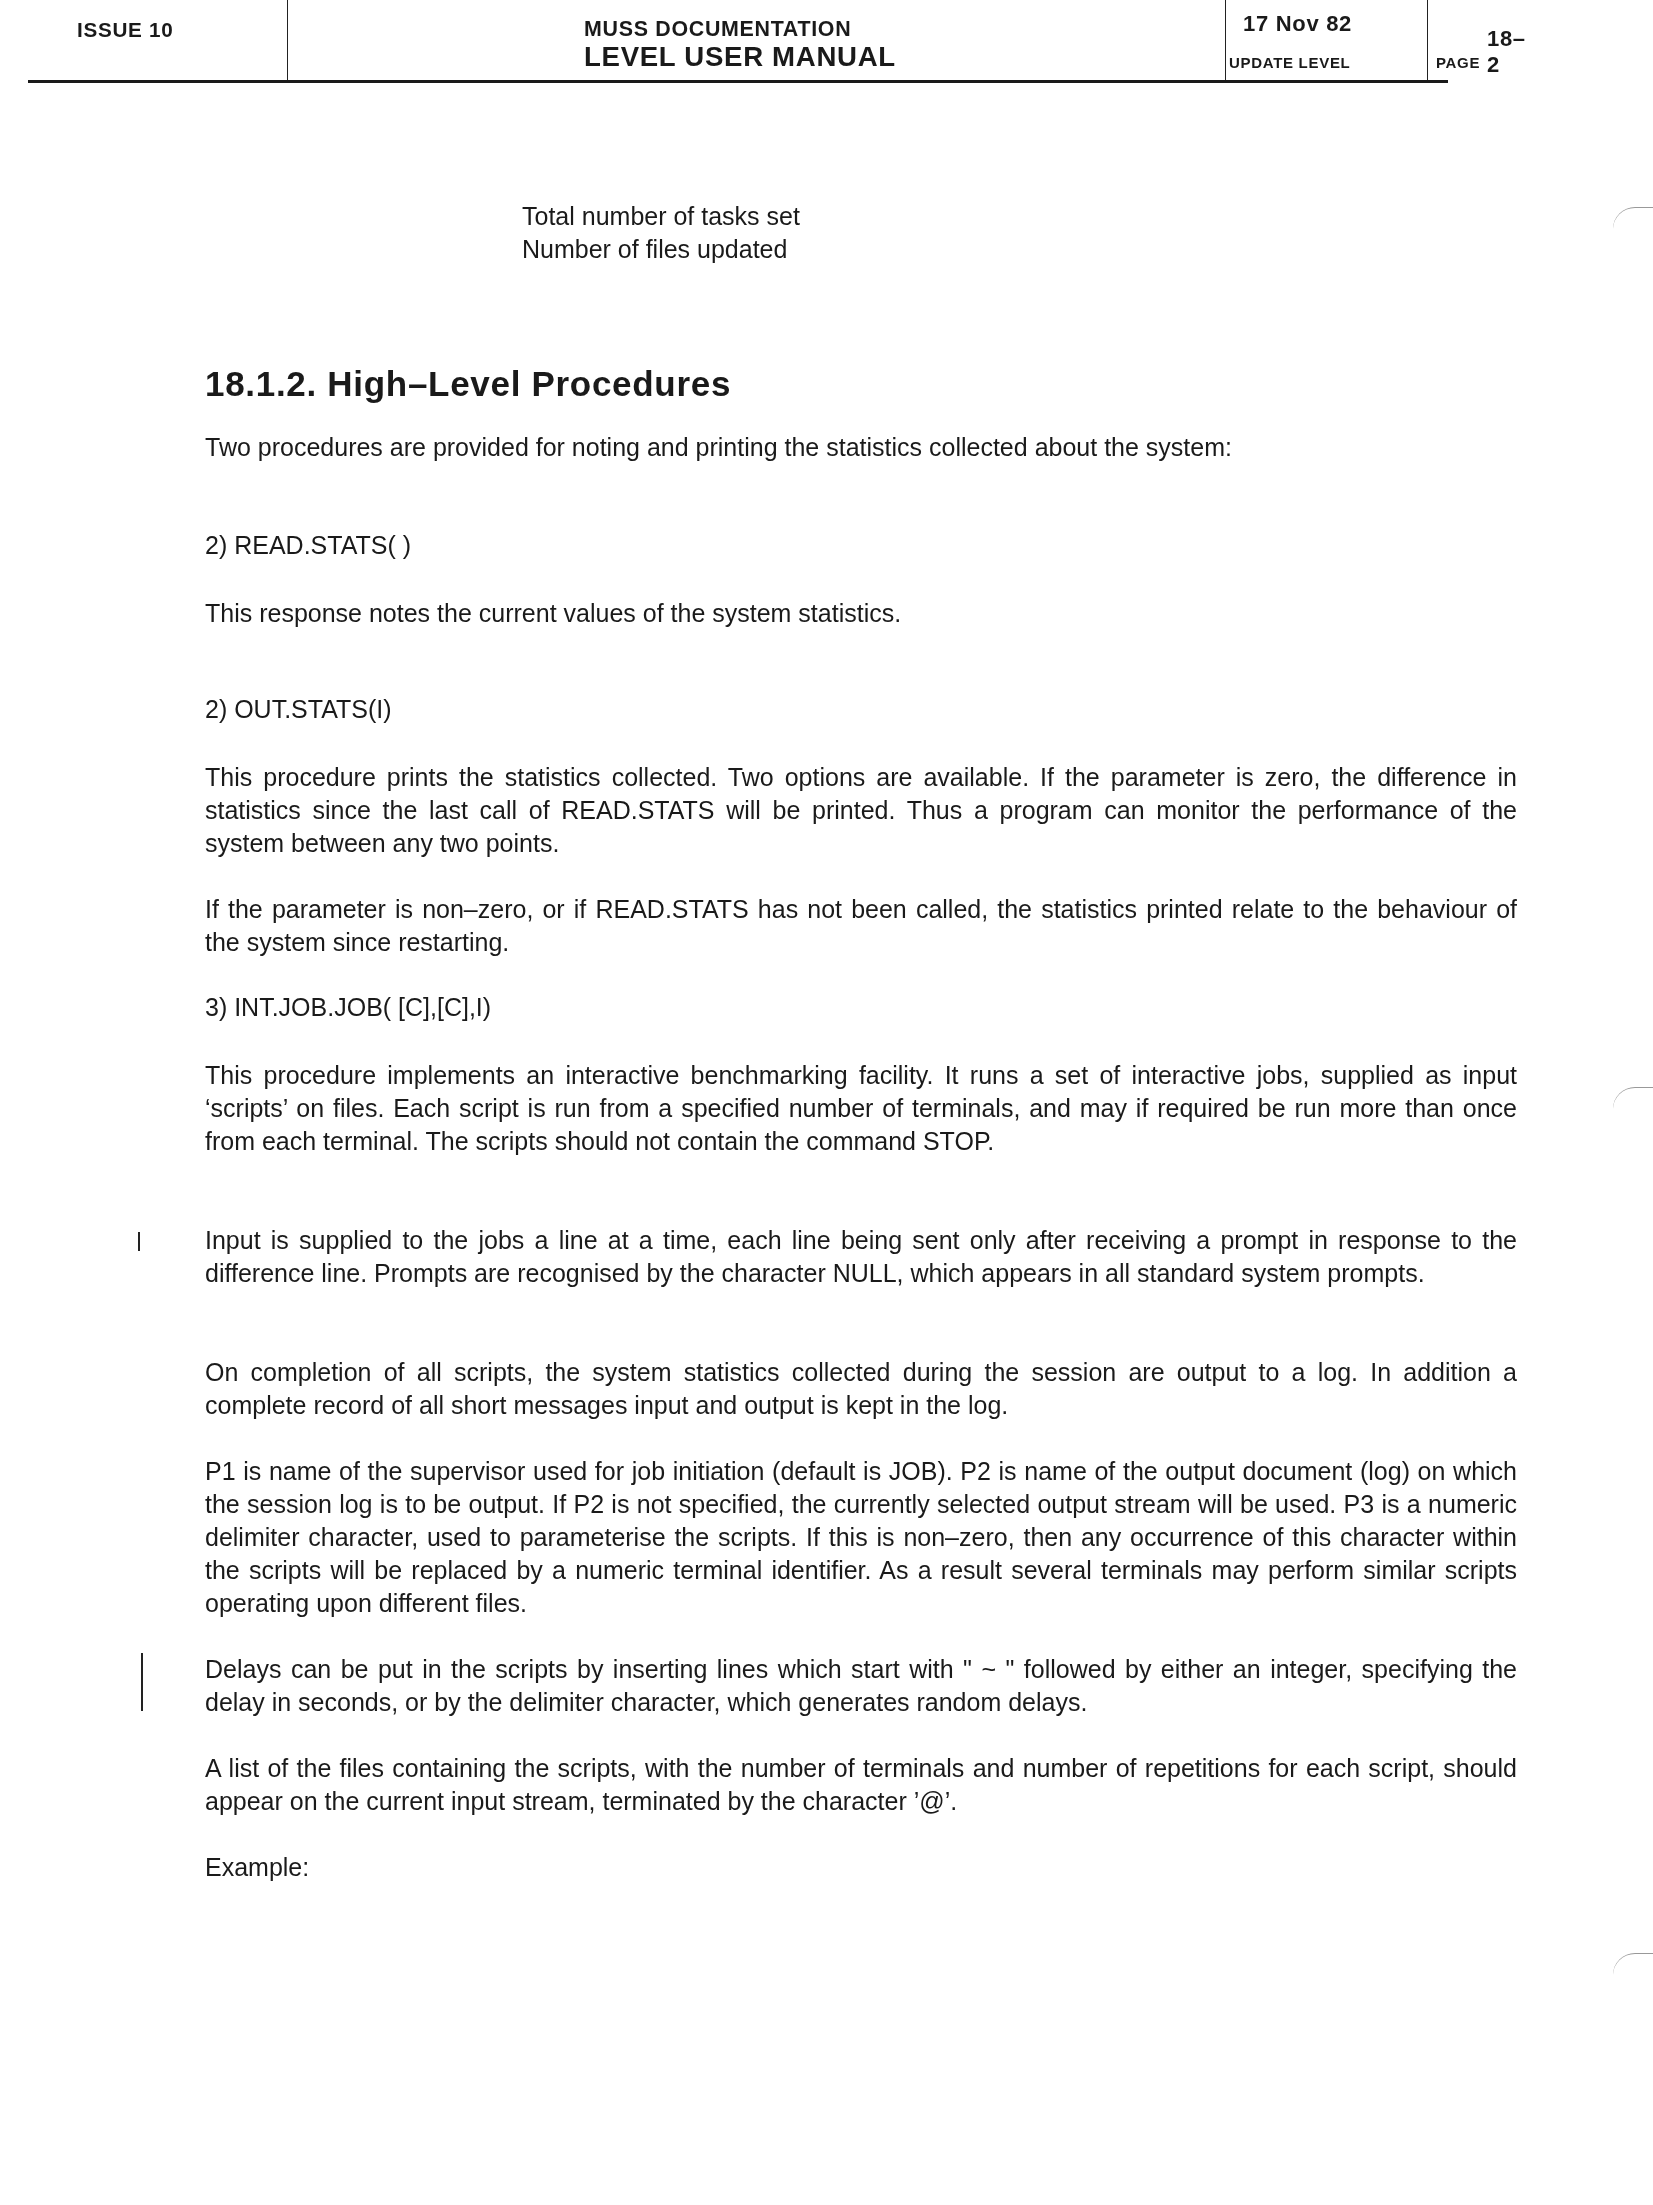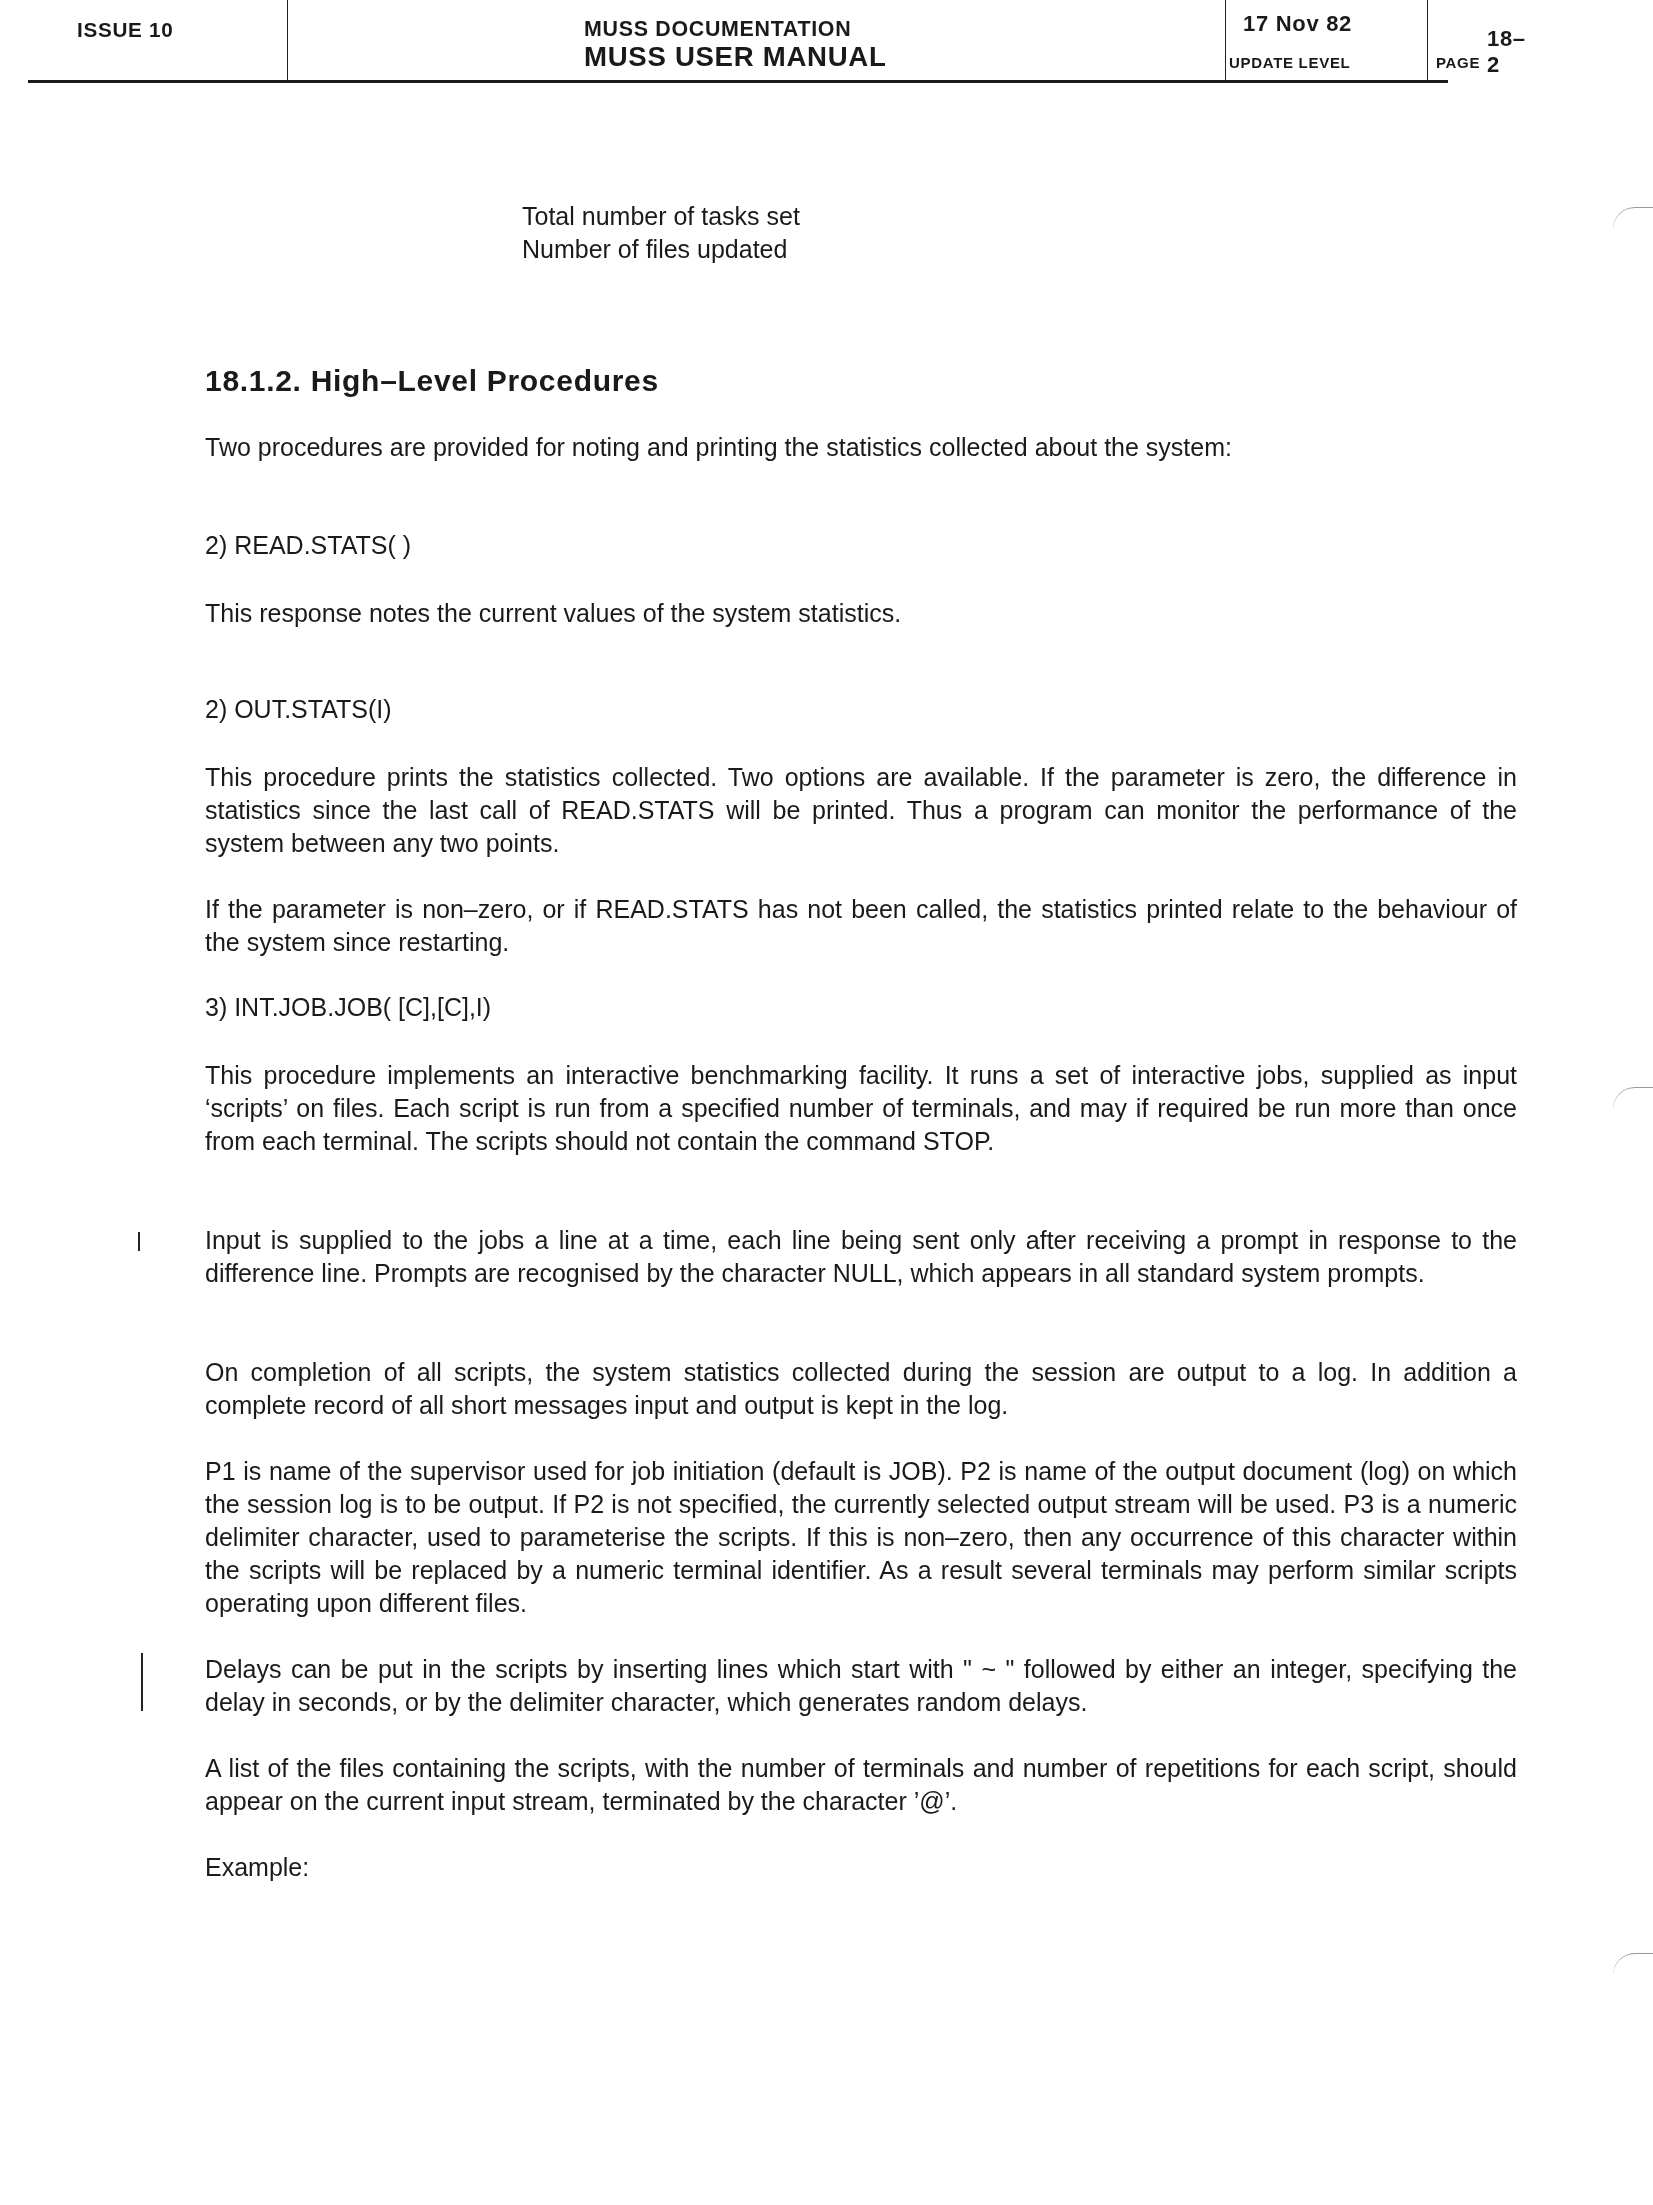--- a/index.html
+++ b/index.html
@@ -15,34 +15,34 @@
   .docname { left: 584px; top: 19.3px; font-size: 21.4px; line-height: 21.4px; }
   .docname2 { left: 584px; top: 43px; font-size: 27.6px; line-height: 27.6px; }
   .date { left: 1243px; top: 11px; font-size: 22px; }
   .updlbl { left: 1229px; top: 54px; font-size: 15px; }
   .pagenum { left: 1455px; top: 26px; font-size: 22px; margin-left: 32px; }
   .pagelbl { left: 1436px; top: 54px; font-size: 15px; }
 
   .body-text { position: absolute; left: 205px; width: 1312px; font-size: 25px; line-height: 33px; text-align: justify; }
   .body-text p { margin: 0; }
   .indent { left: 522px; }
-  h2 { position: absolute; left: 205px; margin: 0; font-size: 30px; font-weight: bold; letter-spacing: 0.7px; text-align: center; }
+  h2 { position: absolute; left: 205px; margin: 0; font-size: 35px; font-weight: bold; letter-spacing: 0.7px; text-align: center; }
   .changebar { position: absolute; width: 2.1px; background: #222; }
   .punch { position: absolute; right: 0; width: 41px; border-top: 1.4px solid #999; border-radius: 41px 0 0 0; height: 20.7px; }
 </style>
 </head>
 <body>
 
 <div class="hdr">
   <div class="vline" style="left:287px"></div>
   <div class="vline" style="left:1225px"></div>
   <div class="vline" style="left:1427px"></div>
   <div class="bold issue">ISSUE 10</div>
   <div class="bold docname">MUSS DOCUMENTATION</div>
-  <div class="bold docname2">MUSS USER MANUAL</div>
+  <div class="bold docname2">LEVEL USER MANUAL</div>
   <div class="bold date">17 Nov 82</div>
   <div class="bold updlbl">UPDATE LEVEL</div>
   <div class="bold pagenum">18–2</div>
   <div class="bold pagelbl">PAGE</div>
   <div class="rule"></div>
 </div>
 
 <div class="body-text indent" style="top:200px; width:689px;">
   <p>Total number of tasks set</p>
   <p>Number of files updated</p>

